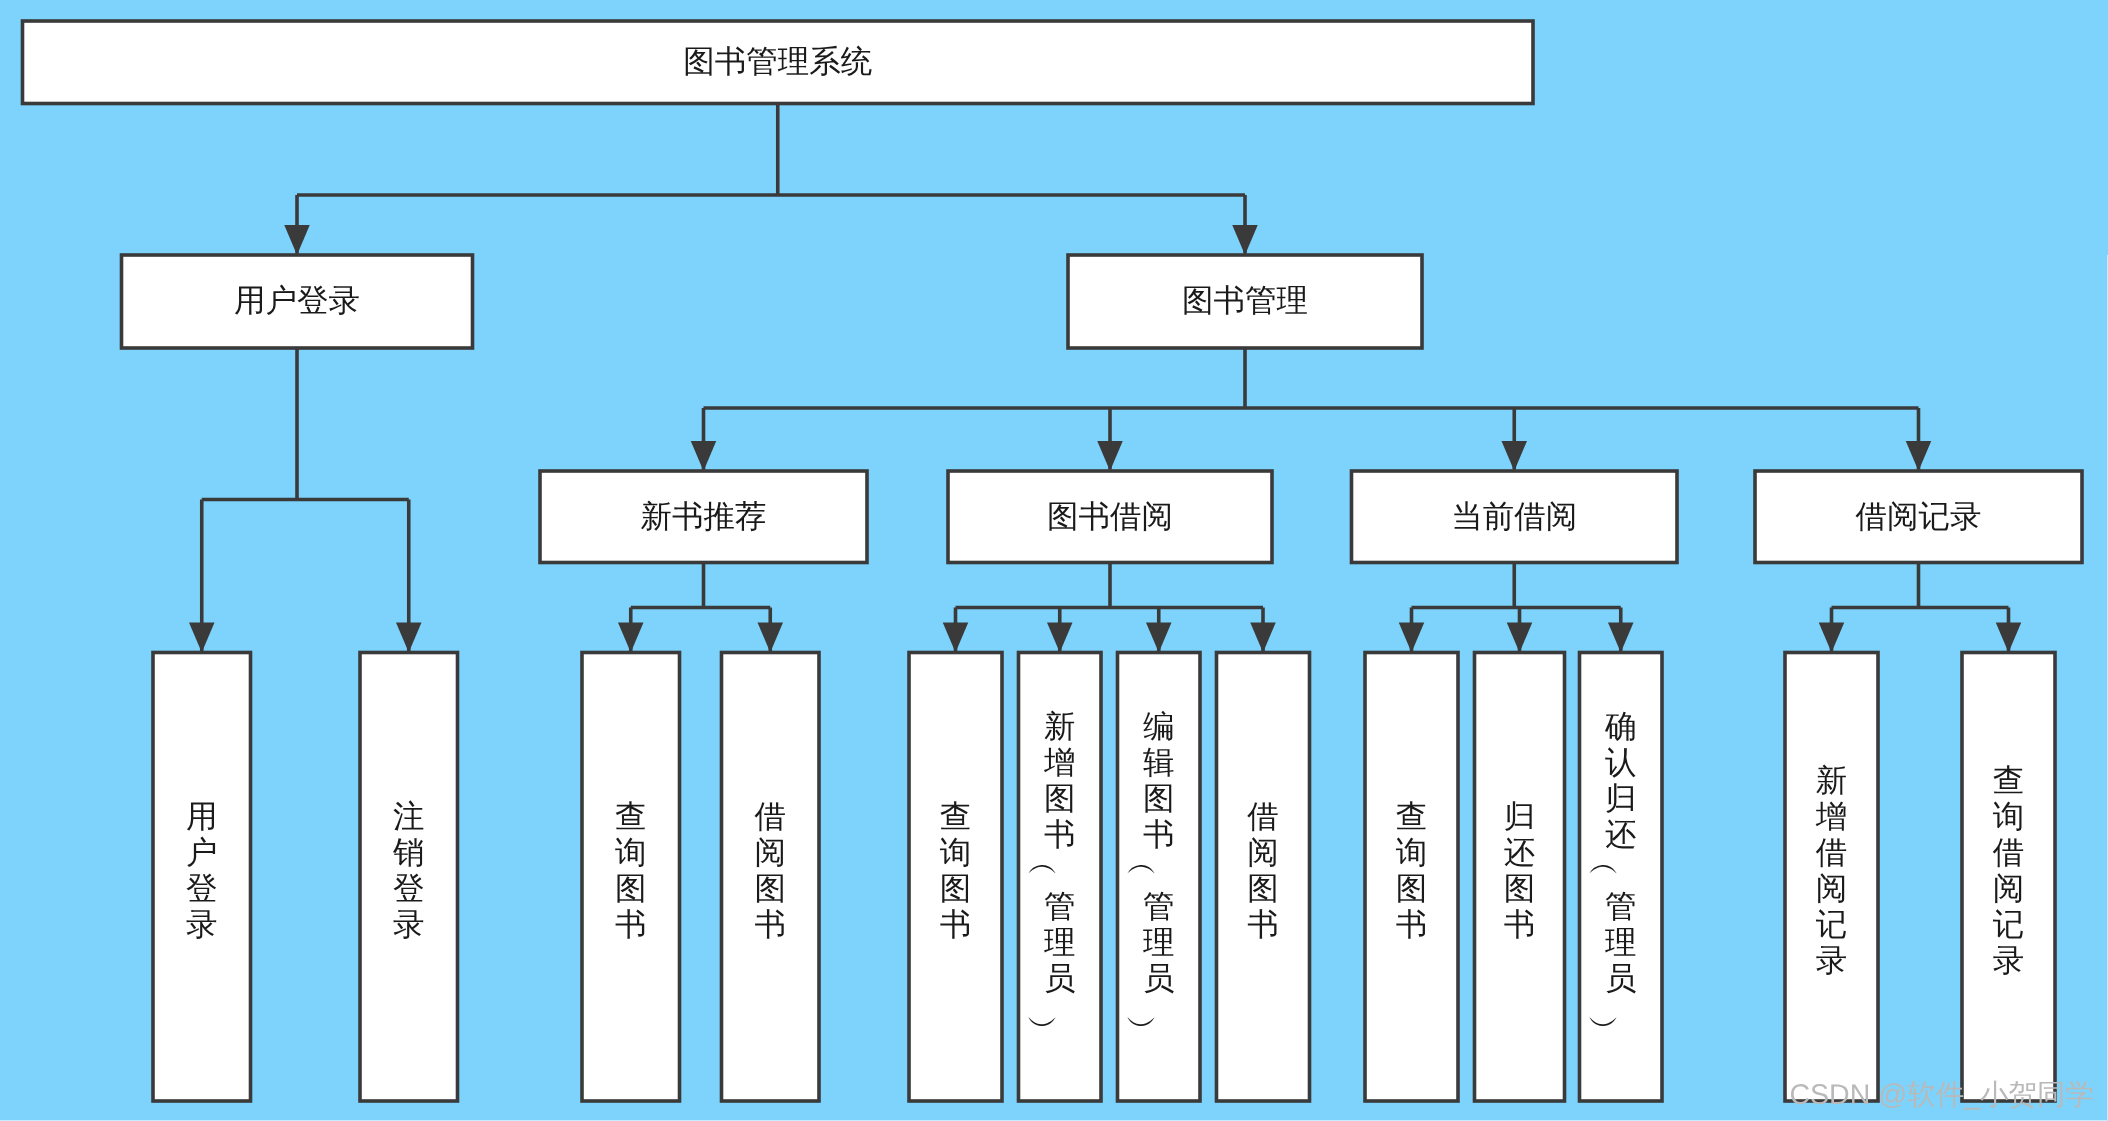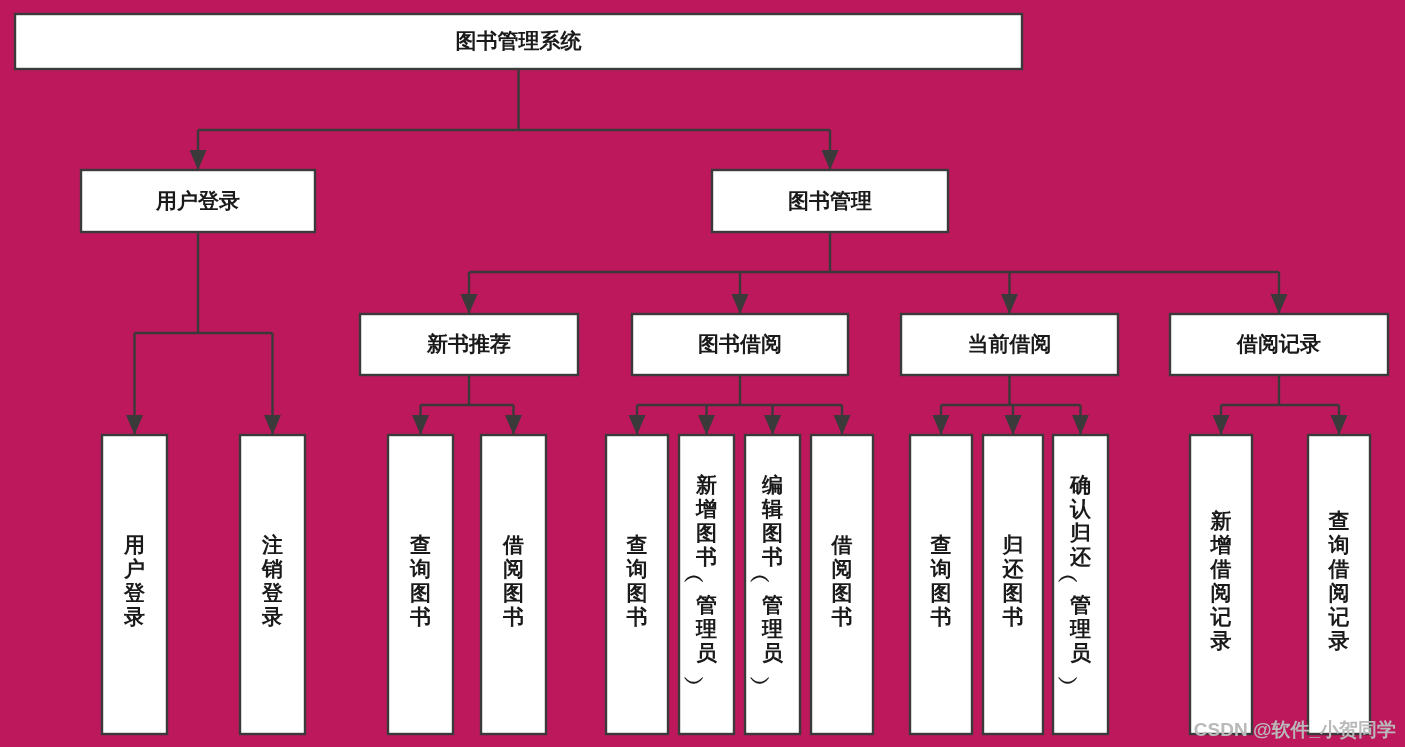--- a/index.html
+++ b/index.html
@@ -7,23 +7,22 @@
     padding: 0;
     background: #ffffff;
   }
   body {
     font-family: "Liberation Sans", "DejaVu Sans", sans-serif;
   }
   #diagram-root {
     position: relative;
     width: 1405px;
     height: 747px;
-    background: #be185d;
+    background: #7dd3fc;
     overflow: hidden;
-    font-weight: bold;
   }
   svg.diagram-canvas {
     position: absolute;
     top: 0;
     left: 0;
     width: 1405px;
     height: 747px;
   }
   .node-box {
     fill: #ffffff;

